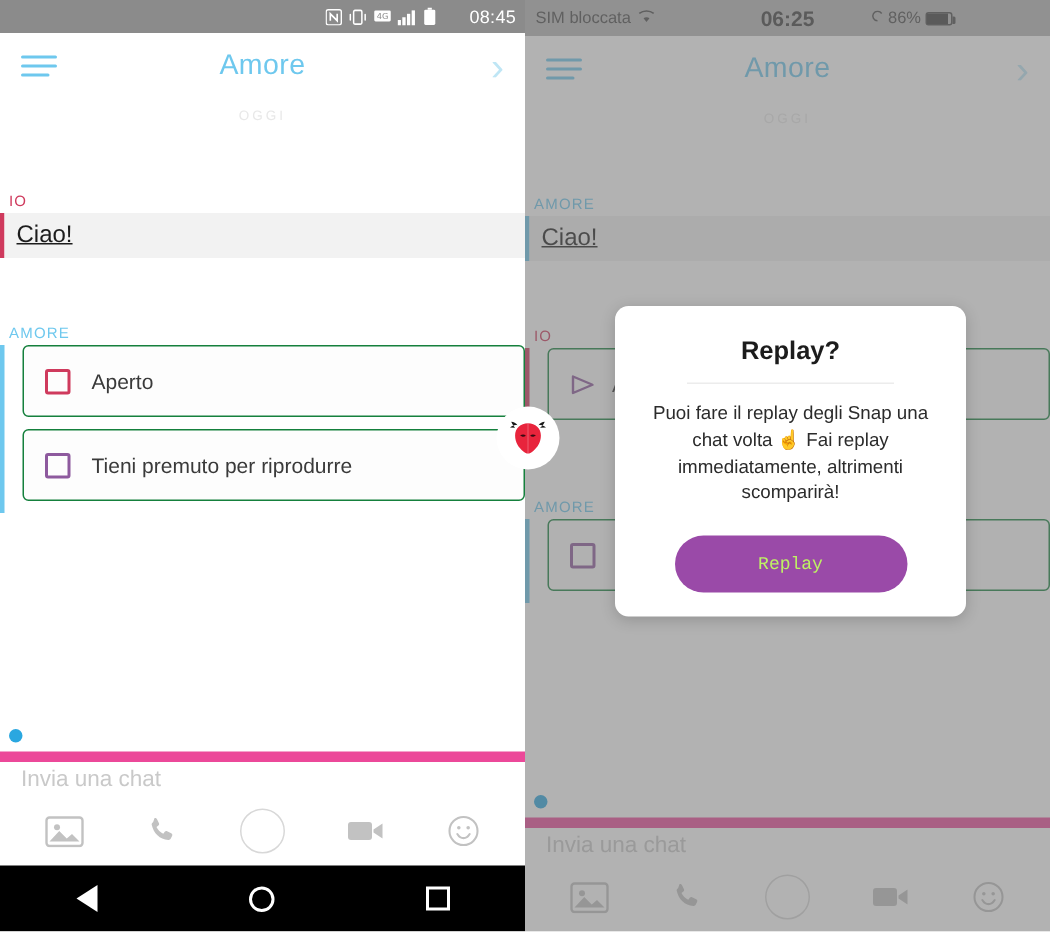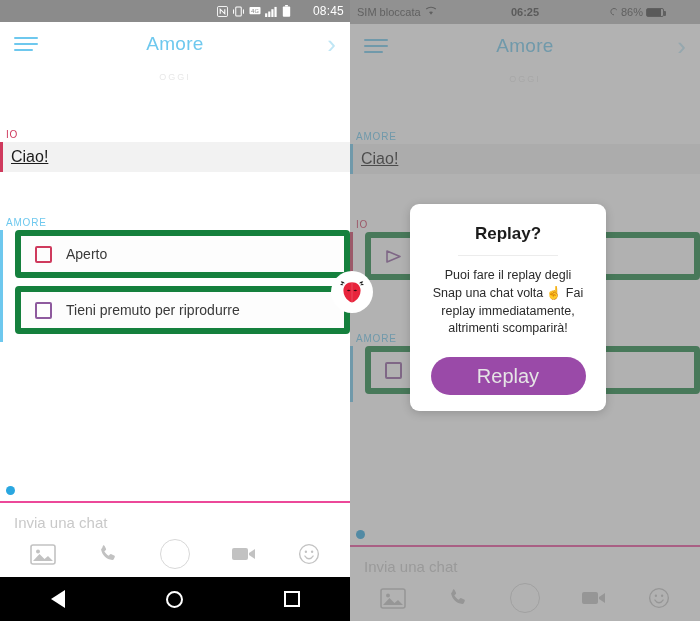--- a/index.html
+++ b/index.html
@@ -18,22 +18,22 @@
     padding: 0 6px; gap: 4px; font-size: 11px;
   }
   .sb-ico { display:inline-flex; align-items:center; height:12px; }
   .sb-time { font-size: 12px; letter-spacing: .2px; margin-left:18px; }
 
   .statusbar-ios {
     height: 24px; background: #b6b6b6; color: #4a4a4a;
     display: flex; align-items: center; font-size: 11px; padding: 0 7px;
   }
   .sb-ios-left { display:flex; align-items:center; gap:4px; flex:1; }
-  .sb-ios-center { flex:1; text-align:center; font-weight:bold; font-size:11px; color:#3e3e3e;}
-  .sb-ios-right { flex:1; display:flex; align-items:center; justify-content:center; gap:3px;}
+  .sb-ios-center { flex:1; text-align:center; font-weight:bold; font-size:14px; color:#3e3e3e;}
+  .sb-ios-right { flex:1; display:flex; align-items:center; justify-content:flex-start; gap:3px;}
   .batt-ios { width:18px; height:9px; border:1px solid #4a4a4a; border-radius:2px; position:relative; }
   .batt-ios::after{content:"";position:absolute;right:-3px;top:2px;width:2px;height:5px;background:#4a4a4a;border-radius:0 1px 1px 0;}
   .batt-ios i{display:block;height:100%;background:#3c3c3c;width:86%;}
 
   
   .header {
     height: 44px; display: flex; align-items: center;
     padding: 0 14px; background: #ffffff;
   }
   .hdr-title { flex: 1; text-align: center; color: #6ec8ee; font-size: 19px; letter-spacing:.3px;}
@@ -57,56 +57,56 @@
   .bar.io { background:#cf3a5d; }
   .bar.amore { background:#6ec8ee; }
 
   .texts { flex:1; }
   .bubble-text {
     background:#f2f2f2; font-size:16px; color:#1c1c1c;
     padding:5px 8px 6px; line-height:1.2;text-decoration:underline;
   }
   .cards { flex:1; padding-left:12px; }
   .card {
-    background:#fdfdfd; border:6px solid #15803d; border-radius:4px;
+    background:#fdfdfd; border:1px solid #15803d; border-radius:4px;
     height:48px; display:flex; align-items:center; padding:0 14px; margin-bottom:8px;
   }
   .cbox { width:17px; height:17px; border:2px solid #cf3a5d; border-radius:2px; margin-right:14px; flex:0 0 17px;}
   .cbox.purple { border-color:#8e5a9e; }
   .card-label { font-size:14px; color:#3a3a3a; }
   .playtri { width:18px; margin-right:10px; display:flex; align-items:center;}
 
   
   .bottom { position:absolute; left:0; right:0; bottom:0; }
   .panel.android .bottom { bottom: 44px; }
   .bluedot { width:9px; height:9px; border-radius:50%; background:#2aa7e0; margin:0 0 6px 6px;}
-  .inputbar { padding:0 0 0 14px; height:30px; display:flex; align-items:flex-end;
-    font-size:15px; color:#c9c9c9; border-top:2px solid #ec4899;}
+  .inputbar { padding:0 0 0 14px; height:30px; display:flex; align-items:center;
+    font-size:15px; color:#c9c9c9; border-top:7px solid #ec4899;}
   .iconrow { height:46px; display:flex; align-items:center; justify-content:space-around; padding:0 10px;}
   .icn { color:#c2c2c2; display:flex; align-items:center; justify-content:center;}
   .shutter { width:30px; height:30px; border:1.6px solid #d8d8d8; border-radius:50%; }
 
   
   .navbar { position:absolute; left:0; right:0; bottom:0; height:44px; background:#000;
     display:flex; align-items:center; justify-content:space-around; }
   .nav-back { width:0;height:0;border-top:9px solid transparent;border-bottom:9px solid transparent;border-right:14px solid #fff;}
   .nav-home { width:17px;height:17px;border:2px solid #fff;border-radius:50%;}
   .nav-rec  { width:16px;height:16px;border:2px solid #fff;}
 
   
   .dim { position:absolute; inset:0; background:rgba(115,115,115,.55); }
-  .modal { position:absolute; left:60px; top:204px; width:196px;
+  .modal { position:absolute; left:60px; top:204px; width:234px;
     background:#fff; border-radius:9px; padding:20px 18px 16px; text-align:center;
     box-shadow:0 2px 10px rgba(0,0,0,.18);}
   .modal-title { font-size:17px; font-weight:bold; color:#1c1c1c; }
   .modal-rule { height:1px; background:#ececec; margin:11px 30px 11px; }
   .modal-body { font-size:12.5px; color:#2b2b2b; line-height:1.42; padding:0 2px; }
   .modal-btn { margin:19px auto 0; width:155px; height:38px; border-radius:20px;
-    background:#9a4aa8; color:#e5e5e5; font-size:20px; display:flex; align-items:center;
-    justify-content:center; cursor:pointer;}
+    background:#9a4aa8; color:#bef264; font-size:12px; display:flex; align-items:center;
+    justify-content:center; cursor:pointer;font-family:Liberation Mono, monospace;}
   .modal-cancel { margin-top:13px; font-size:10.5px; letter-spacing:1px; color:#9a4aa8;}
 
   
   .logo { position:absolute; left:331px; top:271px; width:42px; height:42px;
     border-radius:50%; background:#fff; display:flex; align-items:center; justify-content:center; z-index:30;}
 </style>
 </head>
 <body>
 
 <div class="screens">

